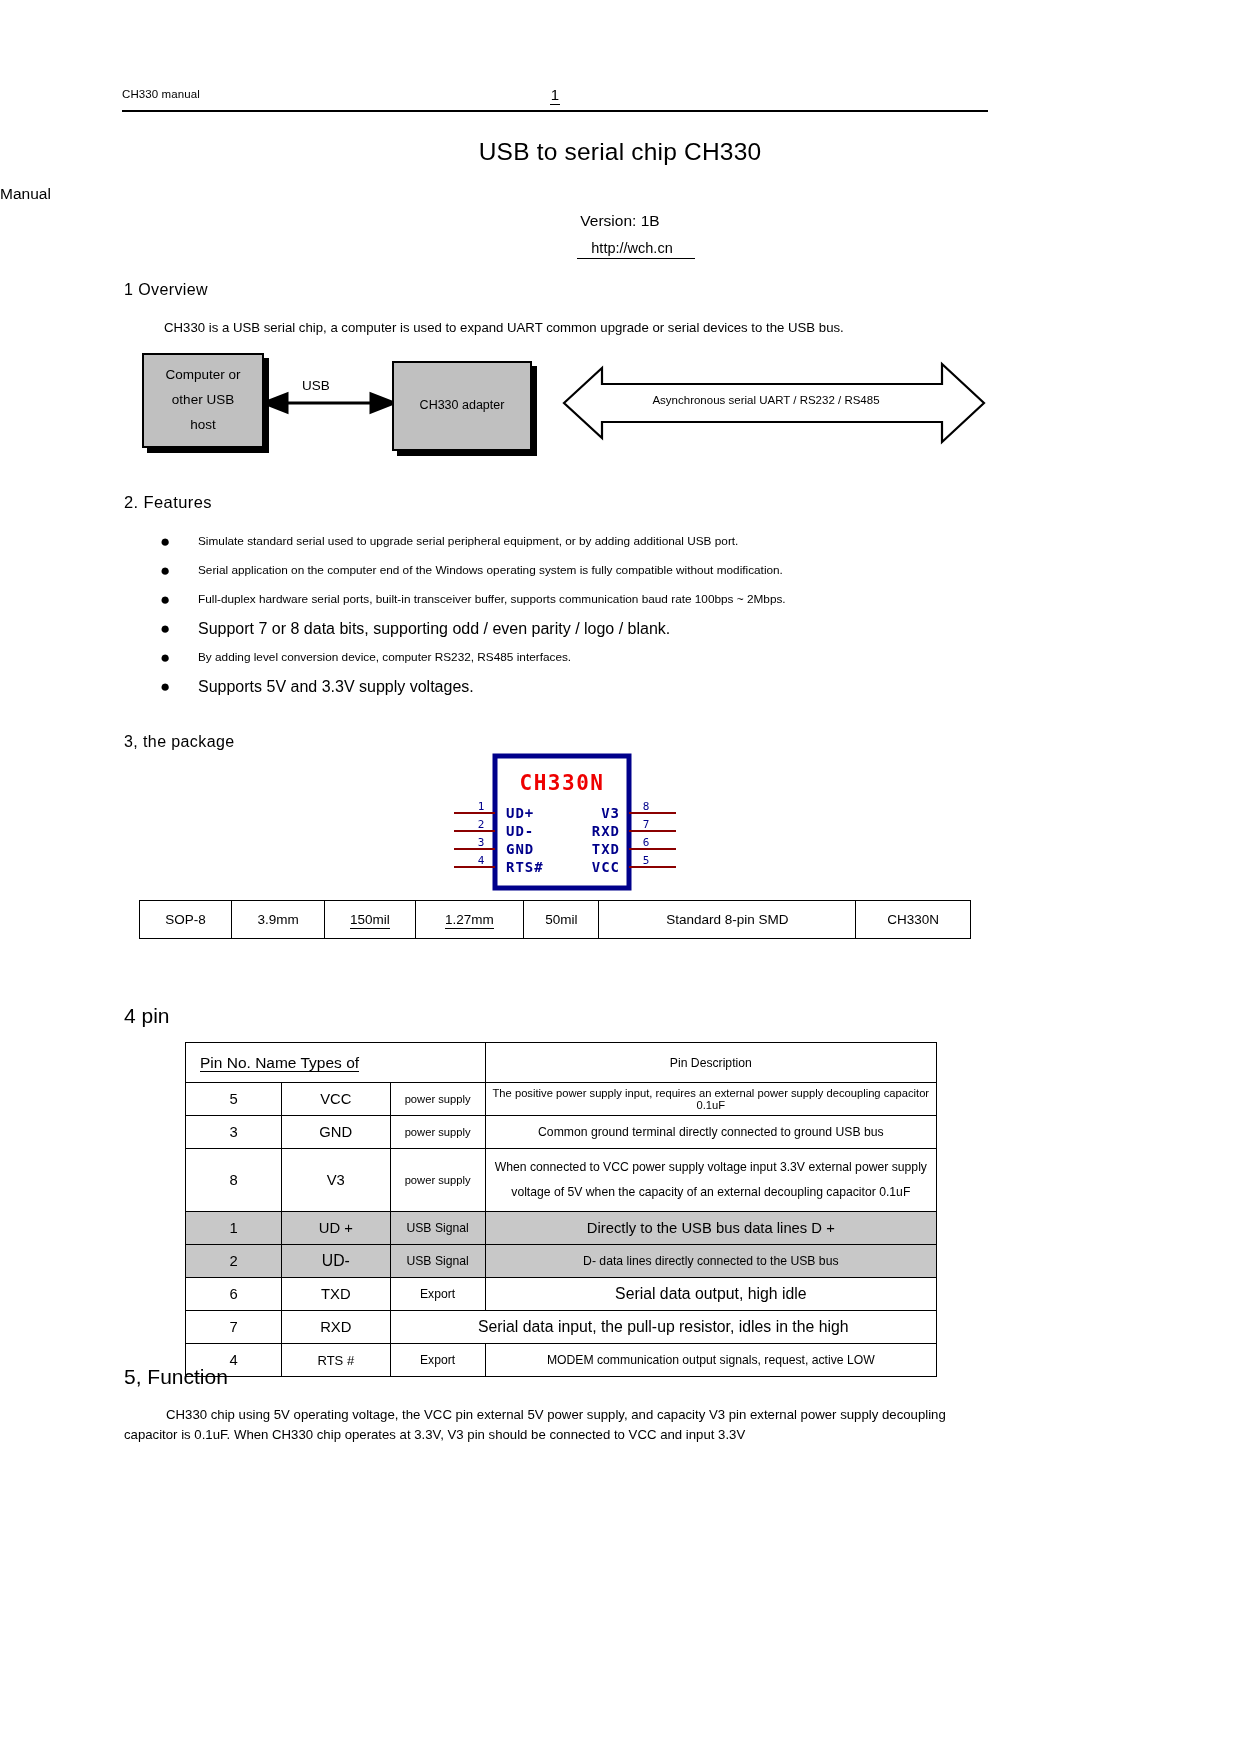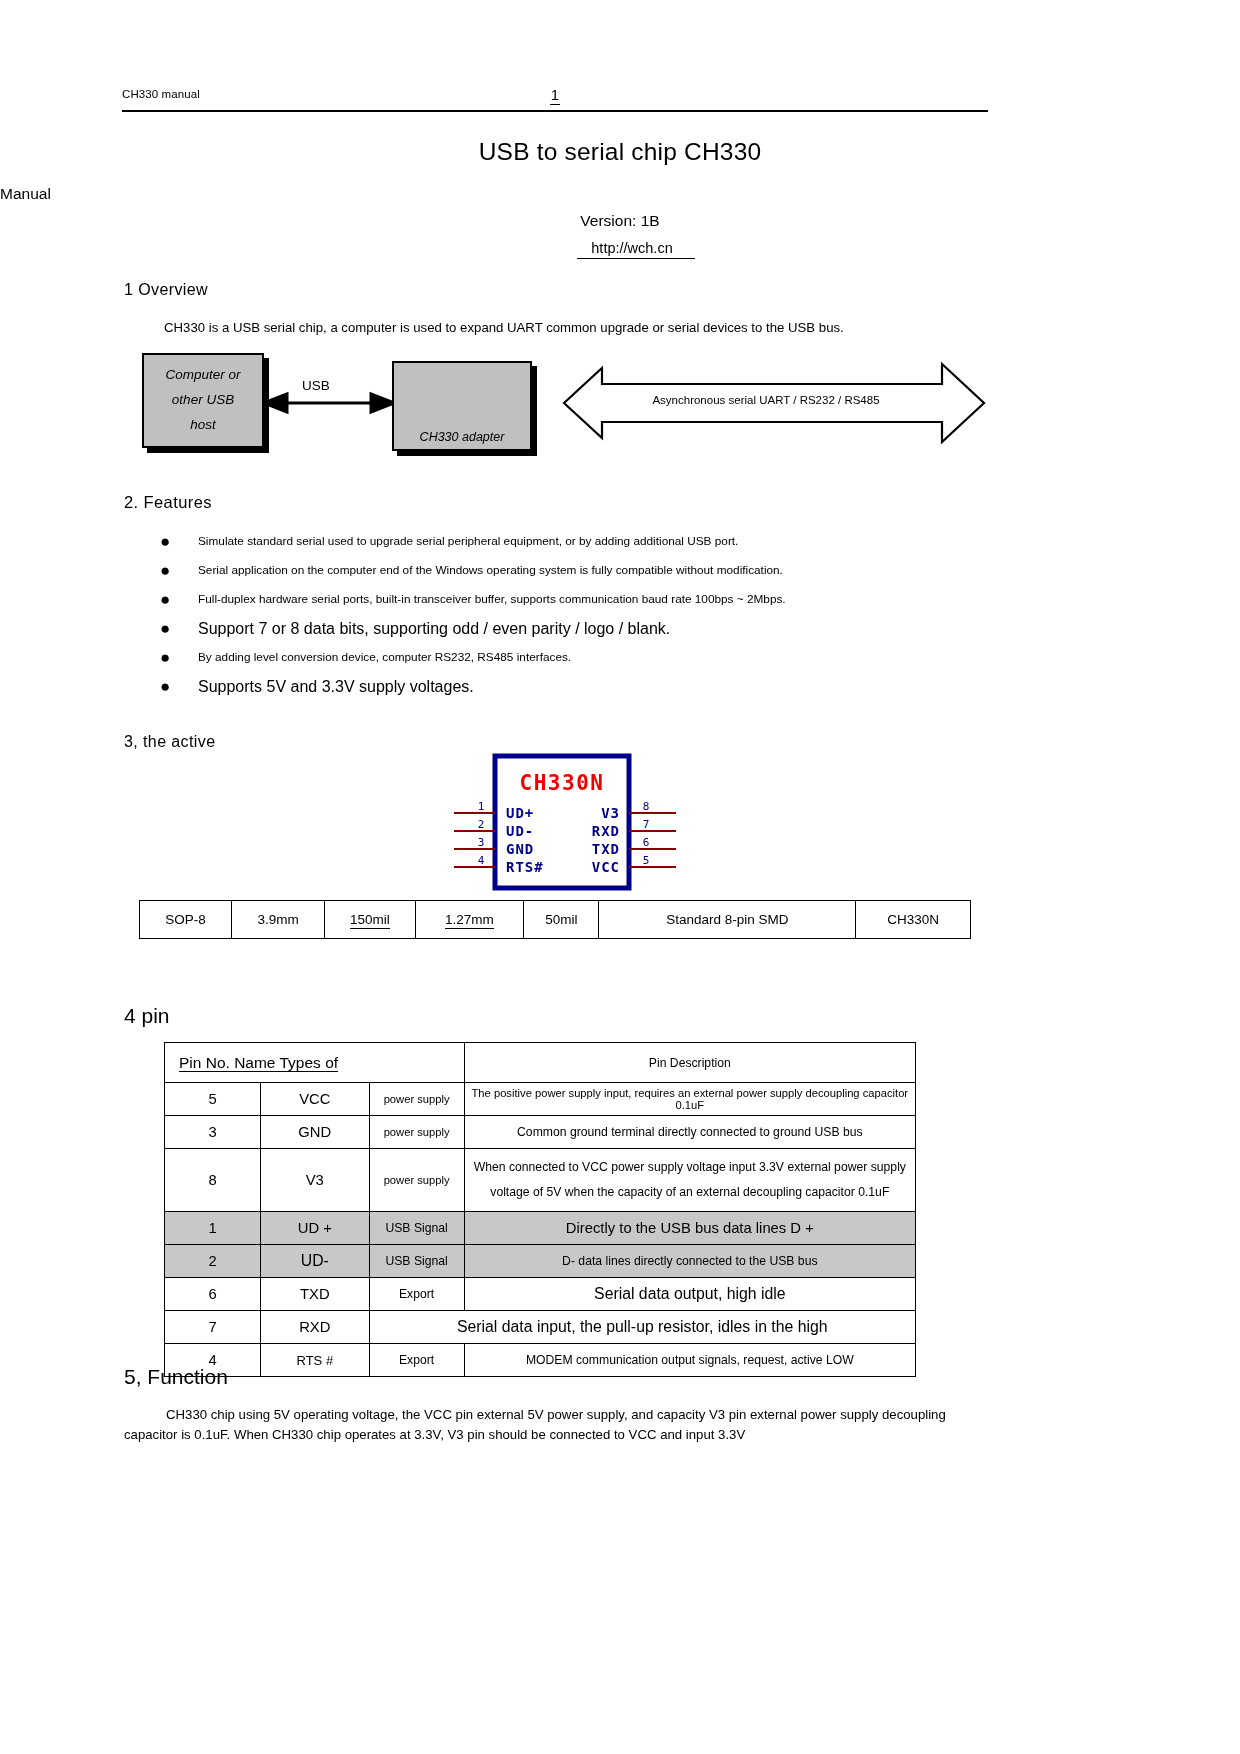--- a/index.html
+++ b/index.html
@@ -153,25 +153,24 @@
     height: 110px;
   }
   .blk {
     position: absolute;
     background: #c0c0c0;
     border: 2px solid #000;
     box-shadow: 5px 5px 0 0 #000;
     box-sizing: border-box;
     font-size: 13.5px;
     display: flex;
-    align-items: flex-end;
+    align-items: center;
     justify-content: center;
     text-align: center;
     line-height: 1.85;
-    font-style: italic;
   }
   .blk-host {
     left: 18px;
     top: 3px;
     width: 122px;
     height: 95px;
     padding: 0 6px;
     flex-direction: column;
   }
   .blk-host div { width: 100%; text-align: center; }
@@ -251,21 +250,21 @@
     vertical-align: middle;
     padding: 3px 2px;
   }
   table.pkg tr.hdr td { height: 32px; font-size: 12.2px; }
   table.pkg tr.val td { height: 31px; font-size: 13.5px; }
   .u { border-bottom: 1.4px solid #000; padding-bottom: 1px; }
   .big15 { font-size: 15.5px; }
 
   
   table.pin {
-    left: 164px;
+    left: 185px;
     top: 1042px;
     width: 752px;
   }
   table.pin td {
     border: 1.1px solid #000;
     text-align: center;
     vertical-align: middle;
     padding: 2px 3px;
   }
   .pin-c1 { width: 92px; }
@@ -361,21 +360,21 @@
     <div class="feat">
       <span class="bullet">●</span>
       <span>By adding level conversion device, computer RS232, RS485 interfaces.</span>
     </div>
     <div class="feat big">
       <span class="bullet">●</span>
       <span>Supports 5V and 3.3V supply voltages.</span>
     </div>
   </div>
 
-  <div class="h-package">3, the active</div>
+  <div class="h-package">3, the package</div>
 
   <div class="chip">
     <svg width="230" height="140" viewBox="0 0 230 140">
 
       <rect x="43" y="4" width="134" height="132" fill="#ffffff" stroke="#00008b" stroke-width="5"></rect>
 
       <text x="110" y="38" font-family="'DejaVu Sans Mono', monospace" font-size="21" font-weight="bold" fill="#ee0000" text-anchor="middle" letter-spacing="1.5">CH330N</text>
 
       <g stroke="#8b0000" stroke-width="2">
         <line x1="2" y1="61" x2="43" y2="61"></line>

